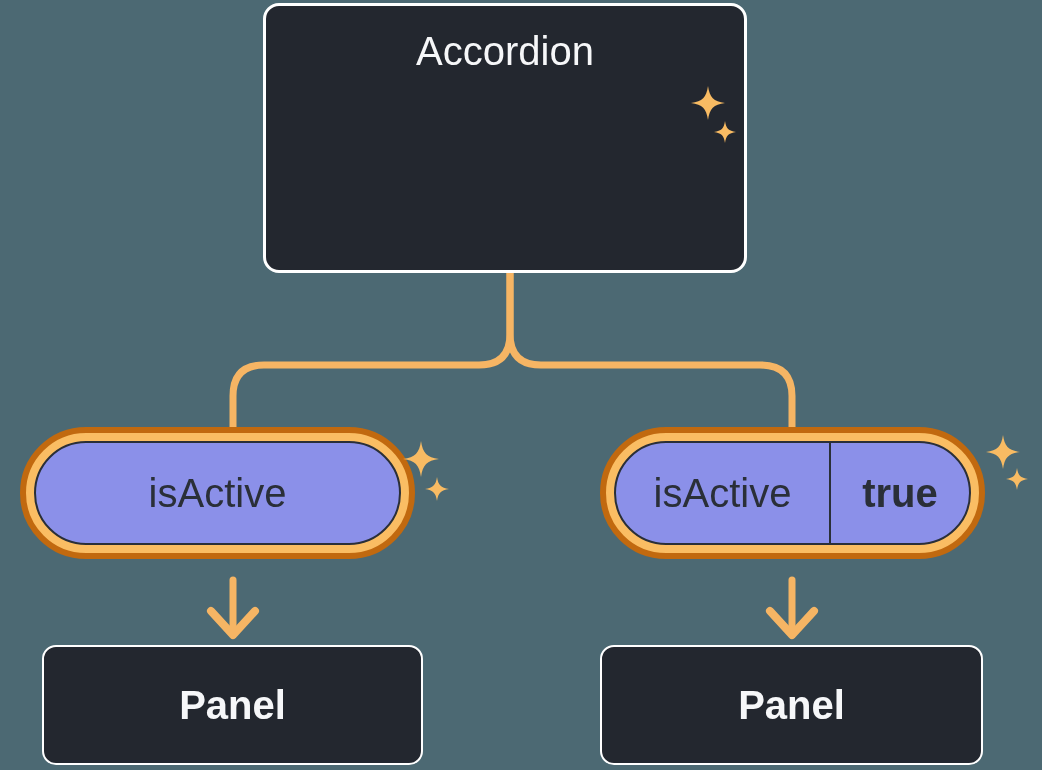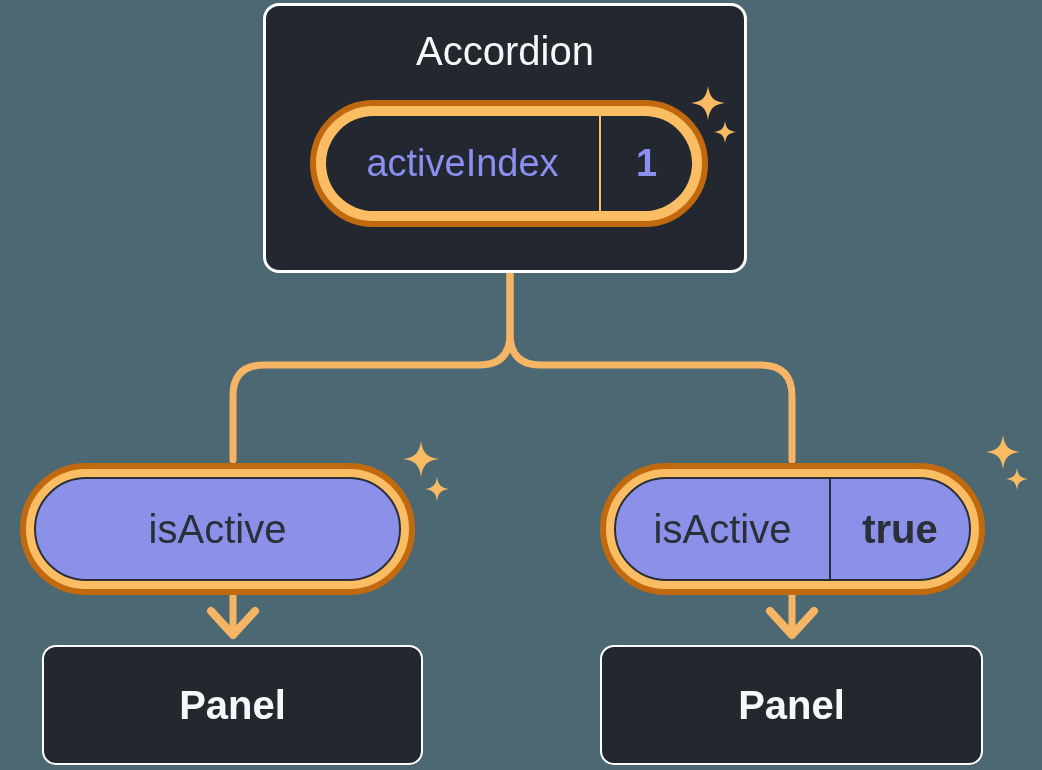--- a/index.html
+++ b/index.html
@@ -106,21 +106,21 @@
   .state-pill .pill-inner { background: var(--node_fill); }
   .state-pill .pill-label { color: var(--text_purple); font-size: 38px; }
   .state-pill .pill-value {
     width: 93px;
     border-left: 2px solid var(--ring_inner);
     color: var(--text_purple);
     font-size: 38px;
   }
 
   
-  .prop-pill { padding: 8px; top: 463px; height: 132px; }
+  .prop-pill { padding: 8px; top: 427px; height: 132px; }
   .prop-pill .pill-inner {
     background: var(--pill_fill);
     border: 2.5px solid var(--pill_outline);
   }
   .prop-pill .pill-label { color: var(--text_dark); font-size: 40px; }
   .prop-pill .pill-value {
     border-left: 2.5px solid var(--pill_outline);
     color: var(--text_dark);
     font-size: 40px;
   }
@@ -142,26 +142,20 @@
     <path class="connector" d="M 792 580 L 792 626"></path>
     <path class="arrowhead" d="M 770 611 L 792 635 L 814 611"></path>
   </svg>
 
   <div class="layer nodes">
 
     <div class="node accordion-node">
       <div class="node-title">Accordion</div>
     </div>
 
-    <div class="pill-outer state-pill">
-      <div class="pill-inner">
-        <div class="pill-cell pill-label">activeIndex</div>
-        <div class="pill-cell pill-value">1</div>
-      </div>
-    </div>
 
     <div class="pill-outer prop-pill left">
       <div class="pill-inner">
         <div class="pill-cell pill-label">isActive</div>
       </div>
     </div>
 
     <div class="pill-outer prop-pill right">
       <div class="pill-inner">
         <div class="pill-cell pill-label">isActive</div>

